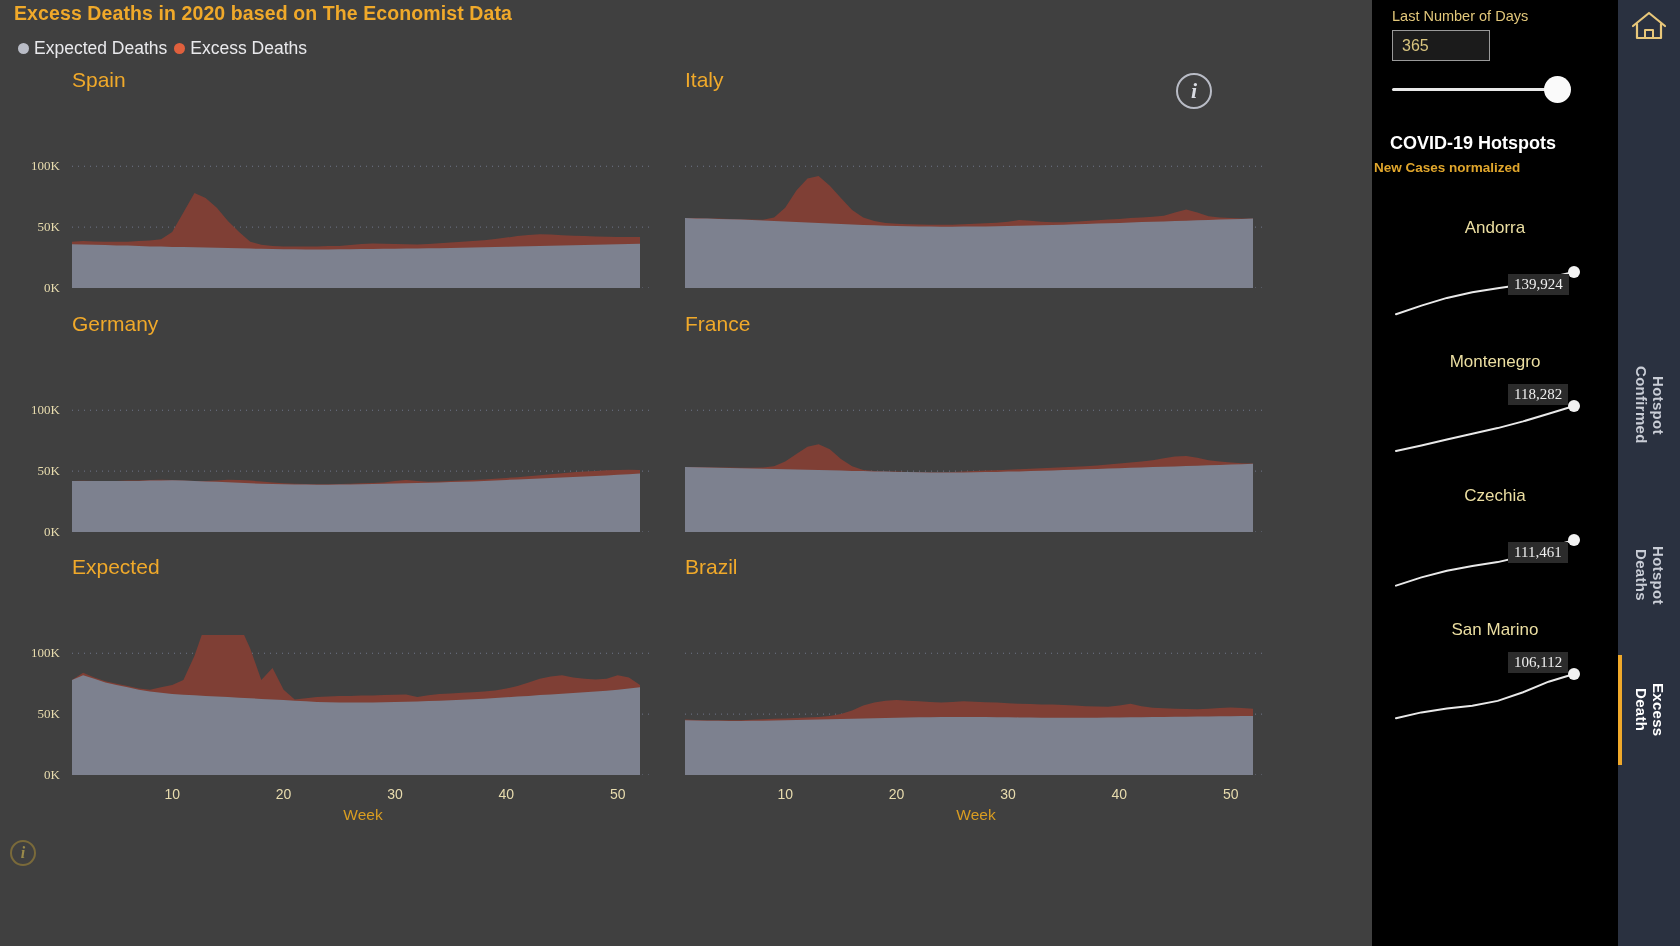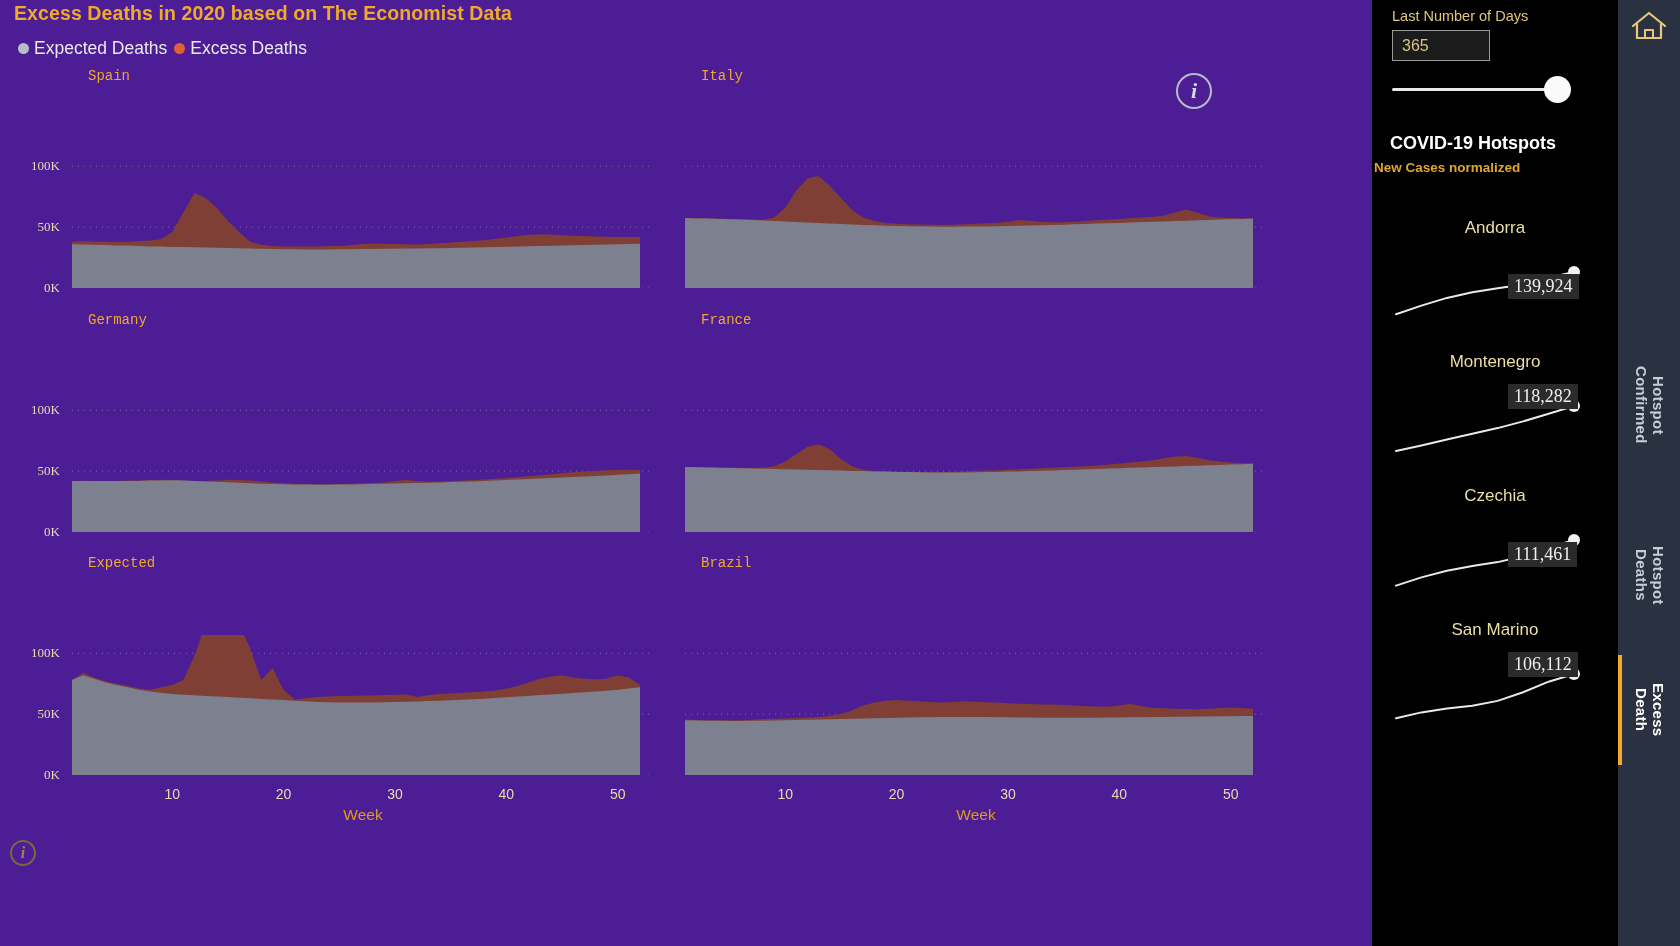--- a/index.html
+++ b/index.html
@@ -7,42 +7,42 @@
   body {
     background:#0b1020;
     font-family:"Liberation Sans", sans-serif;
     color:#e8e8ea;
     position:relative;
   }
 
   
   #main-panel {
     position:absolute; left:0; top:0; width:1564px; height:946px;
-    background:#4c1d95;
+    background:#404040;
   }
 
   #report-title {
     position:absolute; left:14px; top:2px;
     font-size:19.5px; font-weight:bold; color:#f0a92a;
     letter-spacing:.1px; white-space:nowrap;
   }
 
   #legend {
     position:absolute; left:18px; top:38px;
     display:flex; align-items:center; gap:7px;
     font-size:17.5px; color:#e9e9ec; white-space:nowrap;
   }
   #legend .dot { width:11px; height:11px; border-radius:50%; display:inline-block; }
   #legend .sw { display:flex; align-items:center; gap:5px; }
 
   
   .chart-cell { position:absolute; }
   .cell-title {
-    position:absolute; left:16px; top:0;
-    font-size:14px; color:#f0a92a; white-space:nowrap;font-family:Liberation Mono, monospace;
+    position:absolute; left:0; top:0;
+    font-size:21px; color:#f0a92a; white-space:nowrap;
   }
   .plot { position:absolute; left:0; overflow:visible; }
   .plot svg { display:block; }
 
   .ytick {
     position:absolute; font-size:13px; color:#e8dcae;
     text-align:right; width:46px; white-space:nowrap;font-family:Liberation Serif, serif;
   }
   .xtick {
     position:absolute; font-size:14px; color:#e8dcae;
@@ -101,21 +101,21 @@
   }
 
   #hotspot-list { position:absolute; left:0; top:206px; width:280px; }
   .hs-item { position:relative; height:134px; }
   .hs-name {
     position:absolute; left:0; top:12px; width:246px; text-align:center;
     font-size:17px; color:#ecdfa2; white-space:nowrap;
   }
   .hs-spark { position:absolute; left:14px; top:42px; width:218px; height:86px; }
   .hs-value {
-    position:absolute; font-size:18px; color:#efefef;
+    position:absolute; font-size:15px; color:#efefef;
     background:#2b2b2b; padding:2px 6px; white-space:nowrap;
     font-family:"Liberation Serif", serif;
   }
 
   
   #nav-rail {
     position:absolute; left:1618px; top:0; width:62px; height:946px;
     background:#2a3140;
   }
   #home-icon {

